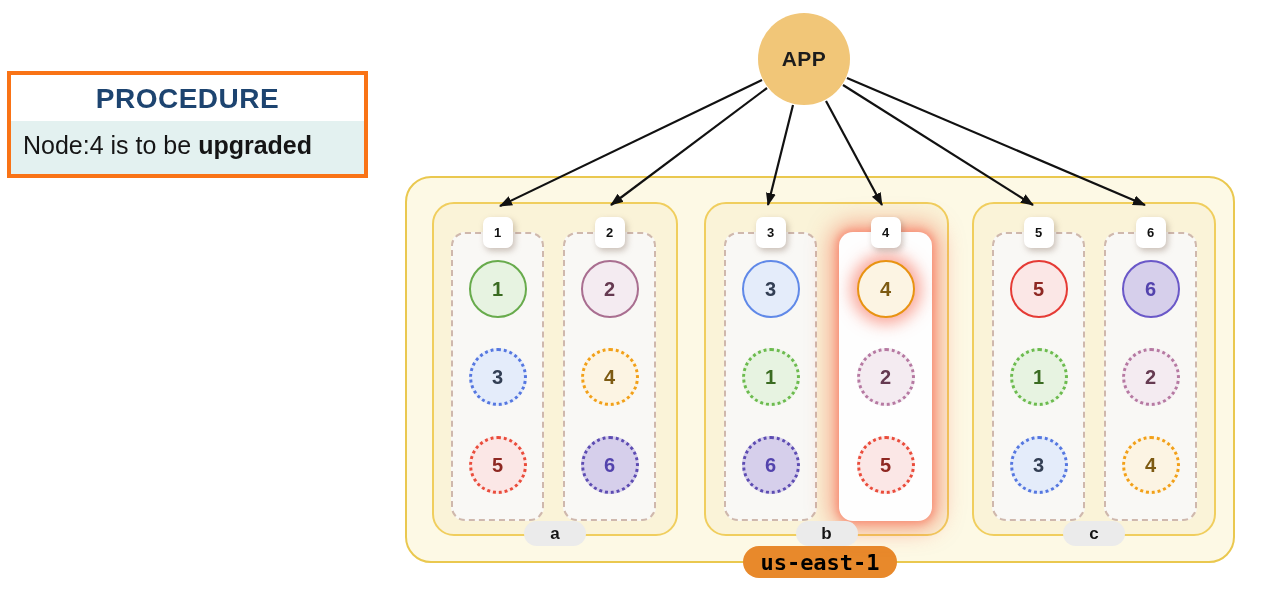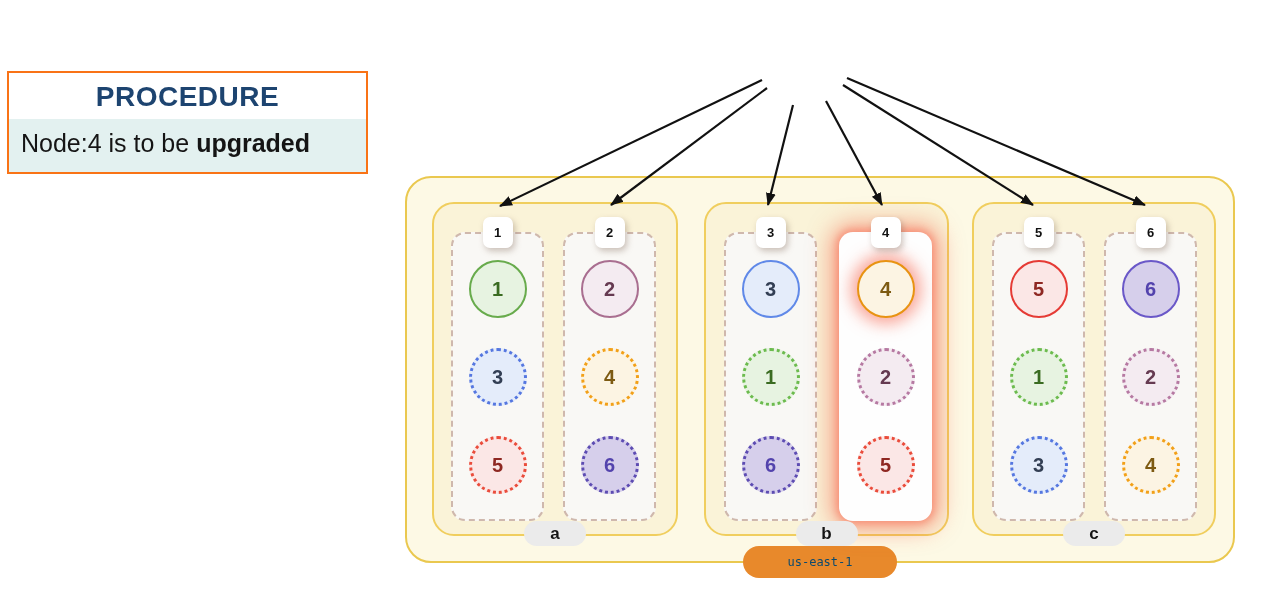--- a/index.html
+++ b/index.html
@@ -1,36 +1,36 @@
 <!DOCTYPE html>
 <html><head>
 <meta charset="utf-8">
 <style>
   html,body{margin:0;padding:0;background:#ffffff;}
   body{font-family:"Liberation Sans","DejaVu Sans",sans-serif;}
   .canvas{position:relative;width:1261px;height:594px;background:#ffffff;overflow:hidden;}
 
   
-  .proc{position:absolute;left:7px;top:71px;width:361px;border:2px solid #f97316;box-sizing:border-box;background:#ffffff;}
+  .proc{position:absolute;left:7px;top:71px;width:361px;border:4px solid #f97316;box-sizing:border-box;background:#ffffff;}
   .proc-title{padding:8px 0 6px;text-align:center;font-size:28px;font-weight:bold;color:#1d4470;letter-spacing:.5px;}
   .proc-body{background:#e3f1f0;padding:7px 12px 11px;font-size:25px;color:#151515;line-height:1.38;}
   .proc-line b{font-weight:bold;}
 
   
   .app{position:absolute;left:758px;top:13px;width:92px;height:92px;border-radius:50%;
        background:#f1c678;display:flex;align-items:center;justify-content:center;
        font-size:21px;font-weight:bold;color:#1c1c1c;letter-spacing:.5px;}
 
   
   .region{position:absolute;left:405px;top:176px;width:830px;height:387px;box-sizing:border-box;
           background:#fdf9e5;border:2px solid #eac84f;border-radius:26px;}
   .region-pill{position:absolute;bottom:-17px;left:50%;transform:translateX(-50%);
                width:154px;height:32px;background:#e8892b;border-radius:17px;
-               color:#0c4a6e;font-family:"DejaVu Sans Mono","Liberation Mono",monospace;
-               font-weight:normal;font-size:12px;display:flex;align-items:center;justify-content:center;}
+               color:#000000;font-family:"DejaVu Sans Mono","Liberation Mono",monospace;
+               font-weight:bold;font-size:22px;display:flex;align-items:center;justify-content:center;}
   .zone{position:absolute;top:24px;height:334px;box-sizing:border-box;background:#faf3d8;
         border:2px solid #f0ce5e;border-radius:22px;}
   .zone-pill{position:absolute;bottom:-12px;left:50%;transform:translateX(-50%);
              width:62px;height:25px;background:#ebebeb;border-radius:13px;color:#141414;
              font-weight:bold;font-size:17px;display:flex;align-items:center;justify-content:center;z-index:5;}
   .node{position:absolute;top:28px;width:93px;height:289px;box-sizing:border-box;
         background:#f9f8f5;border:2px dashed #cfb8ad;border-radius:14px;
         display:flex;flex-direction:column;align-items:center;padding-top:26px;gap:30px;}
   .node.hl{background:#fefefe;border:2px solid rgba(255,255,255,0);
            box-shadow:0 0 22px 9px rgba(246,93,69,.50),0 0 7px 3px rgba(246,93,69,.38);z-index:3;}
@@ -60,20 +60,21 @@
 
 <div class="canvas">
 
   <div class="proc">
     <div class="proc-title">PROCEDURE</div>
     <div class="proc-body">
       <div class="proc-line"><span>Node:4 is to be </span><b>upgraded</b></div>
     </div>
   </div>
 
+  <div class="app">APP</div>
 
   <div class="region">
 
     <div class="zone" style="left:25px;width:246px;">
       <div class="node" style="left:17px;">
         <div class="badge">1</div>
         <div class="replica leader c-green">1</div>
         <div class="replica follower c-blue">3</div>
         <div class="replica follower c-red">5</div>
       </div>

